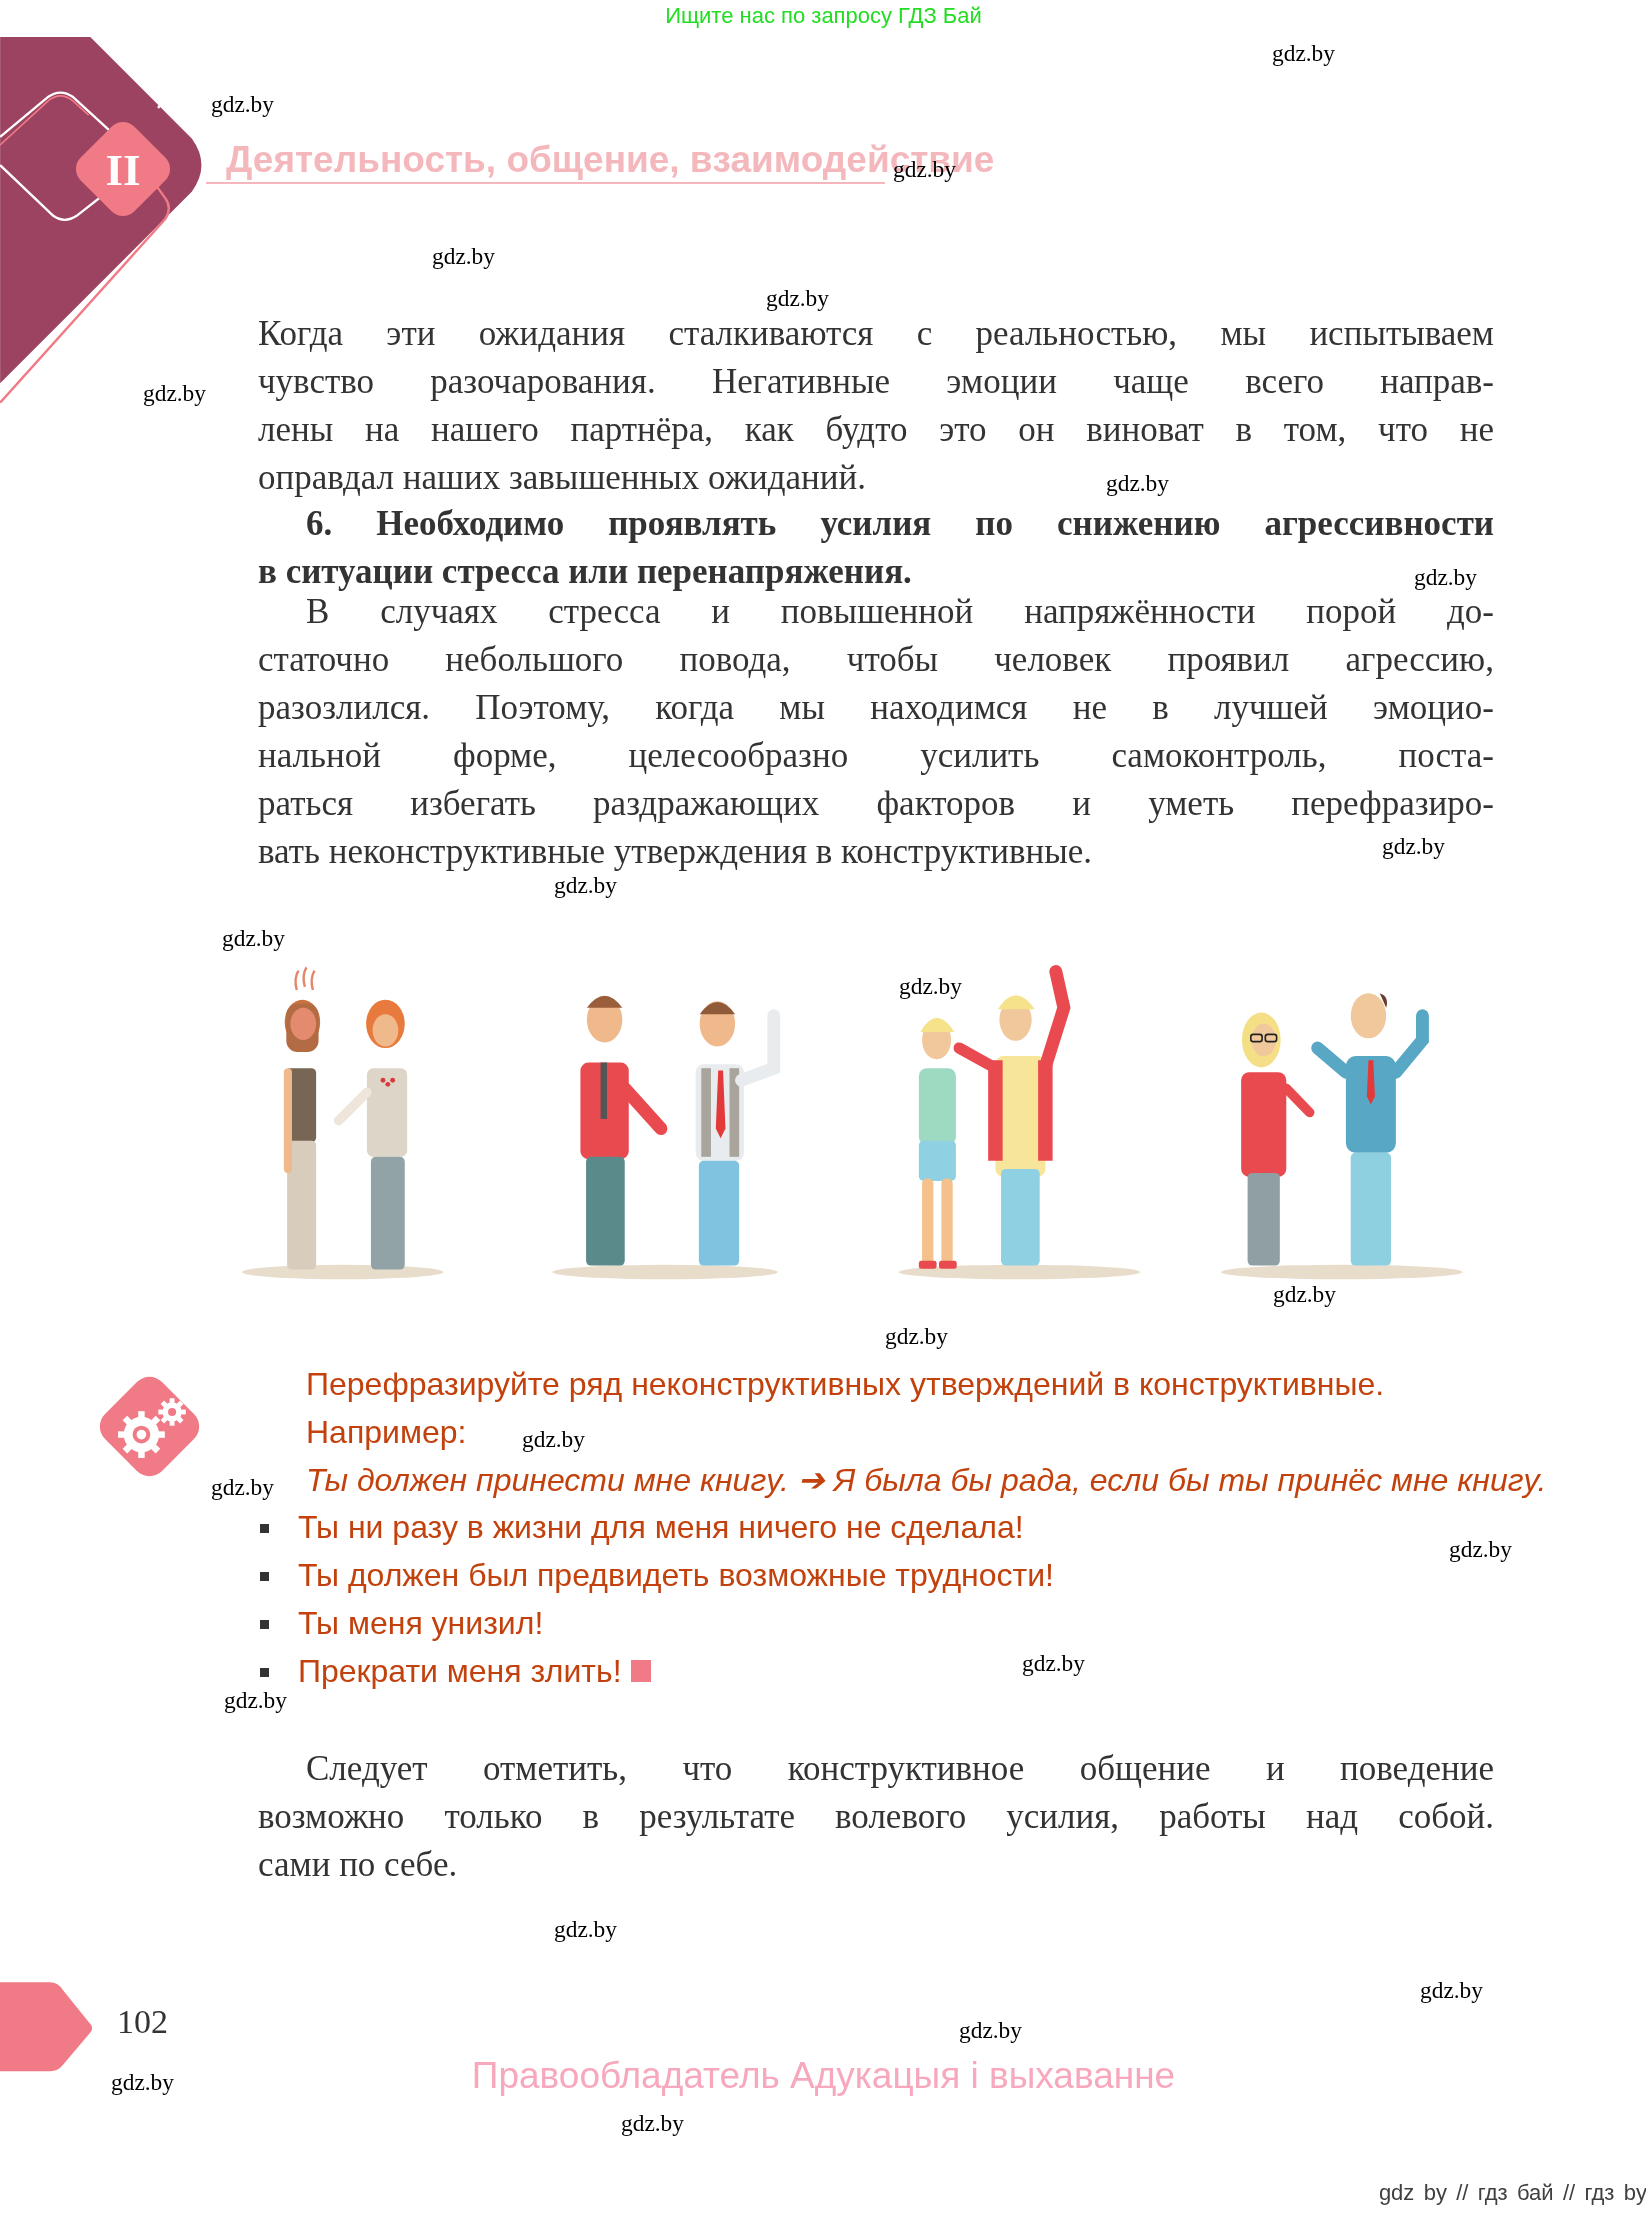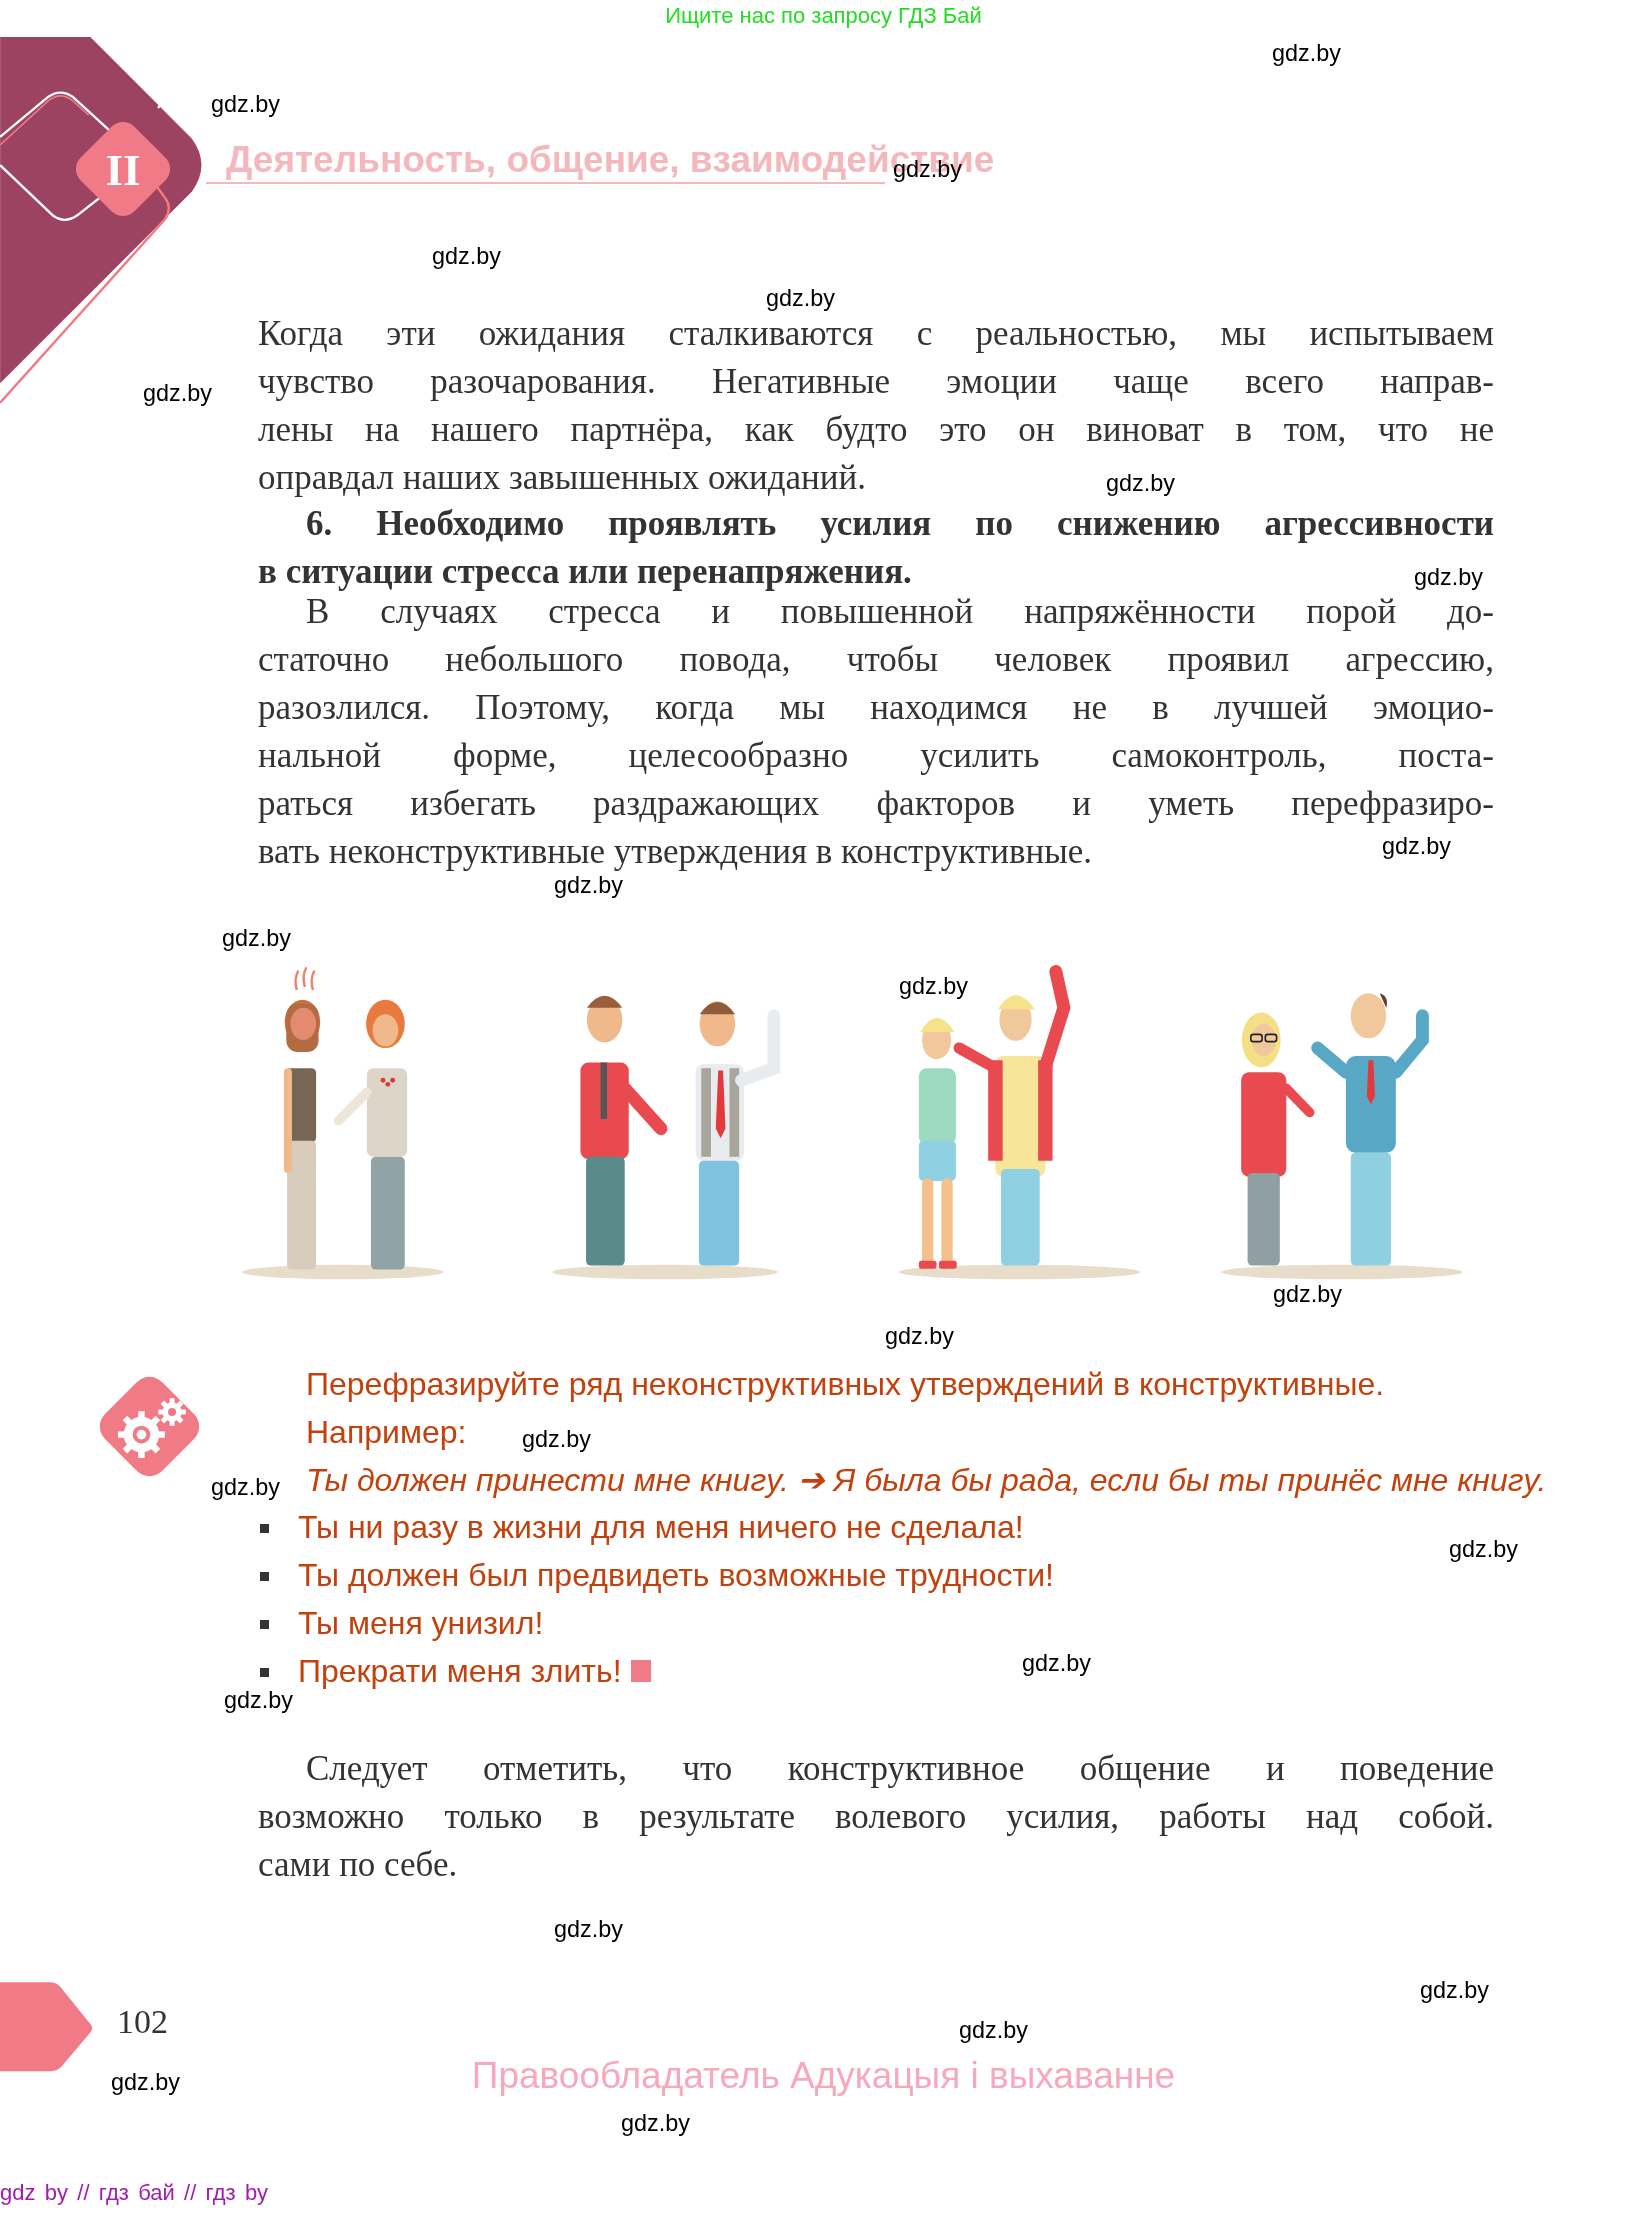--- a/index.html
+++ b/index.html
@@ -1,39 +1,39 @@
 <!DOCTYPE html>
 <html style="font-size:13px"><head>
 <meta charset="utf-8">
 <style>
   html,body{margin:0;padding:0;background:#fff;}
   body{width:1647px;height:2216px;position:relative;overflow:hidden;font-family:"Liberation Sans",sans-serif;}
   .abs{position:absolute;}
   .top-banner{left:0;width:1647px;top:3.2px;text-align:center;color:#22dd22;font-size:22px;font-family:"Liberation Sans",sans-serif;}
-  .wm{position:absolute;font-family:Liberation Sans, sans-serif;font-size:23.4px;color:#000;white-space:nowrap;line-height:1;}
+  .wm{position:absolute;font-family:Liberation Serif, serif;font-size:23.4px;color:#000;white-space:nowrap;line-height:1;}
   .chapter-title{left:226px;top:139px;font-size:37px;font-weight:bold;color:#f4b8bc;white-space:nowrap;font-family:"Liberation Sans",sans-serif;}
   .chapter-rule{left:206px;top:182px;width:679px;height:2.4px;background:#f4b8bc;}
   .serif{font-family:"Liberation Serif","DejaVu Serif",serif;color:#333;font-size:35px;line-height:48px;}
   .para{position:absolute;left:258px;width:1236px;text-align:justify;}
   .para .line{display:block;text-align:justify;text-align-last:justify;white-space:nowrap;height:48px;}
   .para .line.last{text-align-last:left;}
   .indent{padding-left:48px;}
   .bold{font-weight:bold;}
   .sans{font-family:"Liberation Sans",sans-serif;color:#c2410c;font-size:32px;line-height:48px;}
   .task{position:absolute;left:306px;top:1360px;width:1209px;}
   .task .row{height:48px;white-space:nowrap;}
   .italic{font-style:italic;}
   .bullet-list{position:absolute;left:260px;top:1503px;}
   .bullet-row{height:48px;white-space:nowrap;display:flex;align-items:center;}
   .bullet-sq{width:8.9px;height:8.9px;background:#333;margin-right:29px;margin-top:3.2px;flex:none;}
   .end-mark{display:inline-block;width:19.3px;height:22px;background:#f07a85;vertical-align:-2.4px;margin-left:9.7px;}
   .illus{position:absolute;top:927px;left:242px;width:1257px;height:371px;}
   .page-num{left:117px;top:2003px;font-family:"Liberation Serif",serif;font-size:34px;color:#333;}
   .copyright{left:0;width:1647px;top:2055px;text-align:center;color:#f7a8bc;font-size:37px;font-family:"Liberation Sans",sans-serif;}
-  .footer-links{left:0;width:1647px;top:2180px;text-align:left;color:#a21caf;font-size:22px;font-family:"Liberation Sans",sans-serif;word-spacing:3.2px;}
+  .footer-links{left:0;width:1647px;top:2180px;text-align:right;color:#404040;font-size:22px;font-family:"Liberation Sans",sans-serif;word-spacing:3.2px;}
 </style>
 </head>
 <body>
 
 <div class="abs top-banner">Ищите нас по запросу ГДЗ Бай</div>
 
 <svg class="abs" style="left:0;top:0" width="419" height="451" viewBox="0 0 520 560">
 
   <path d="M0,46 L112,46 L238,172 Q262,205 238,238 L0,476 Z" fill="#9c4362"></path>
 

